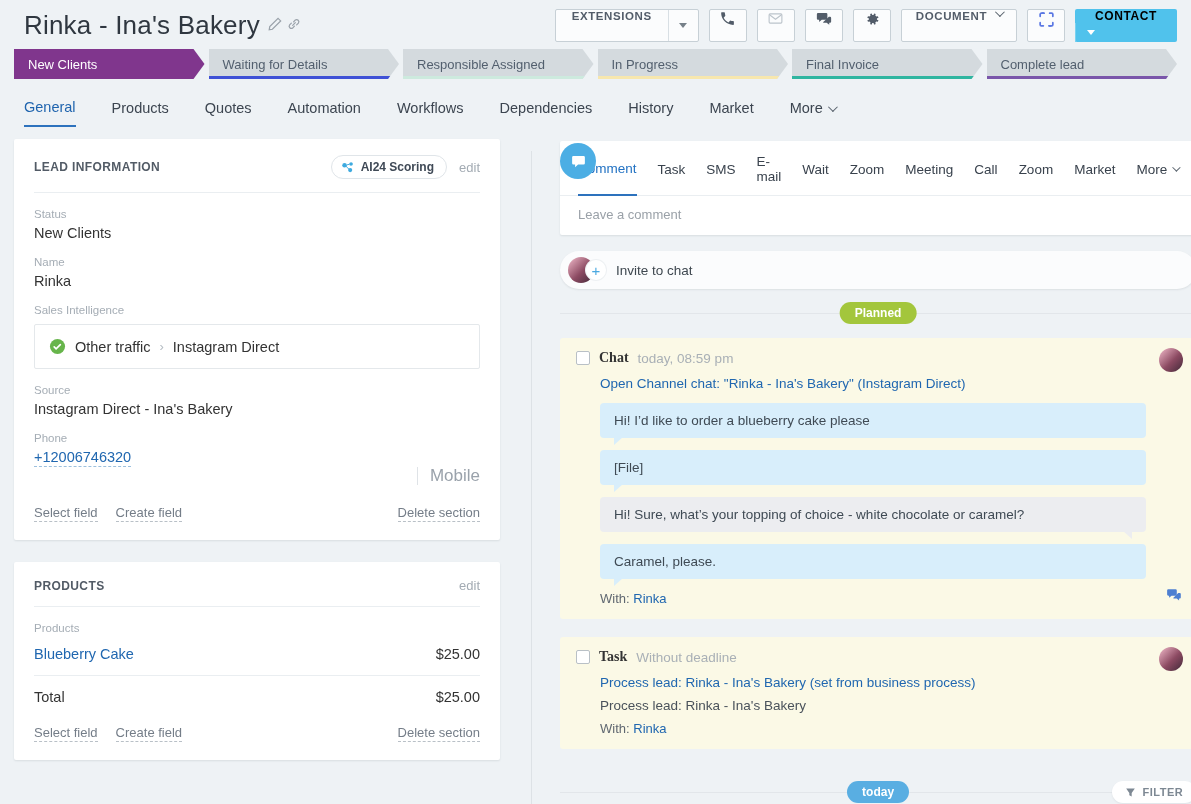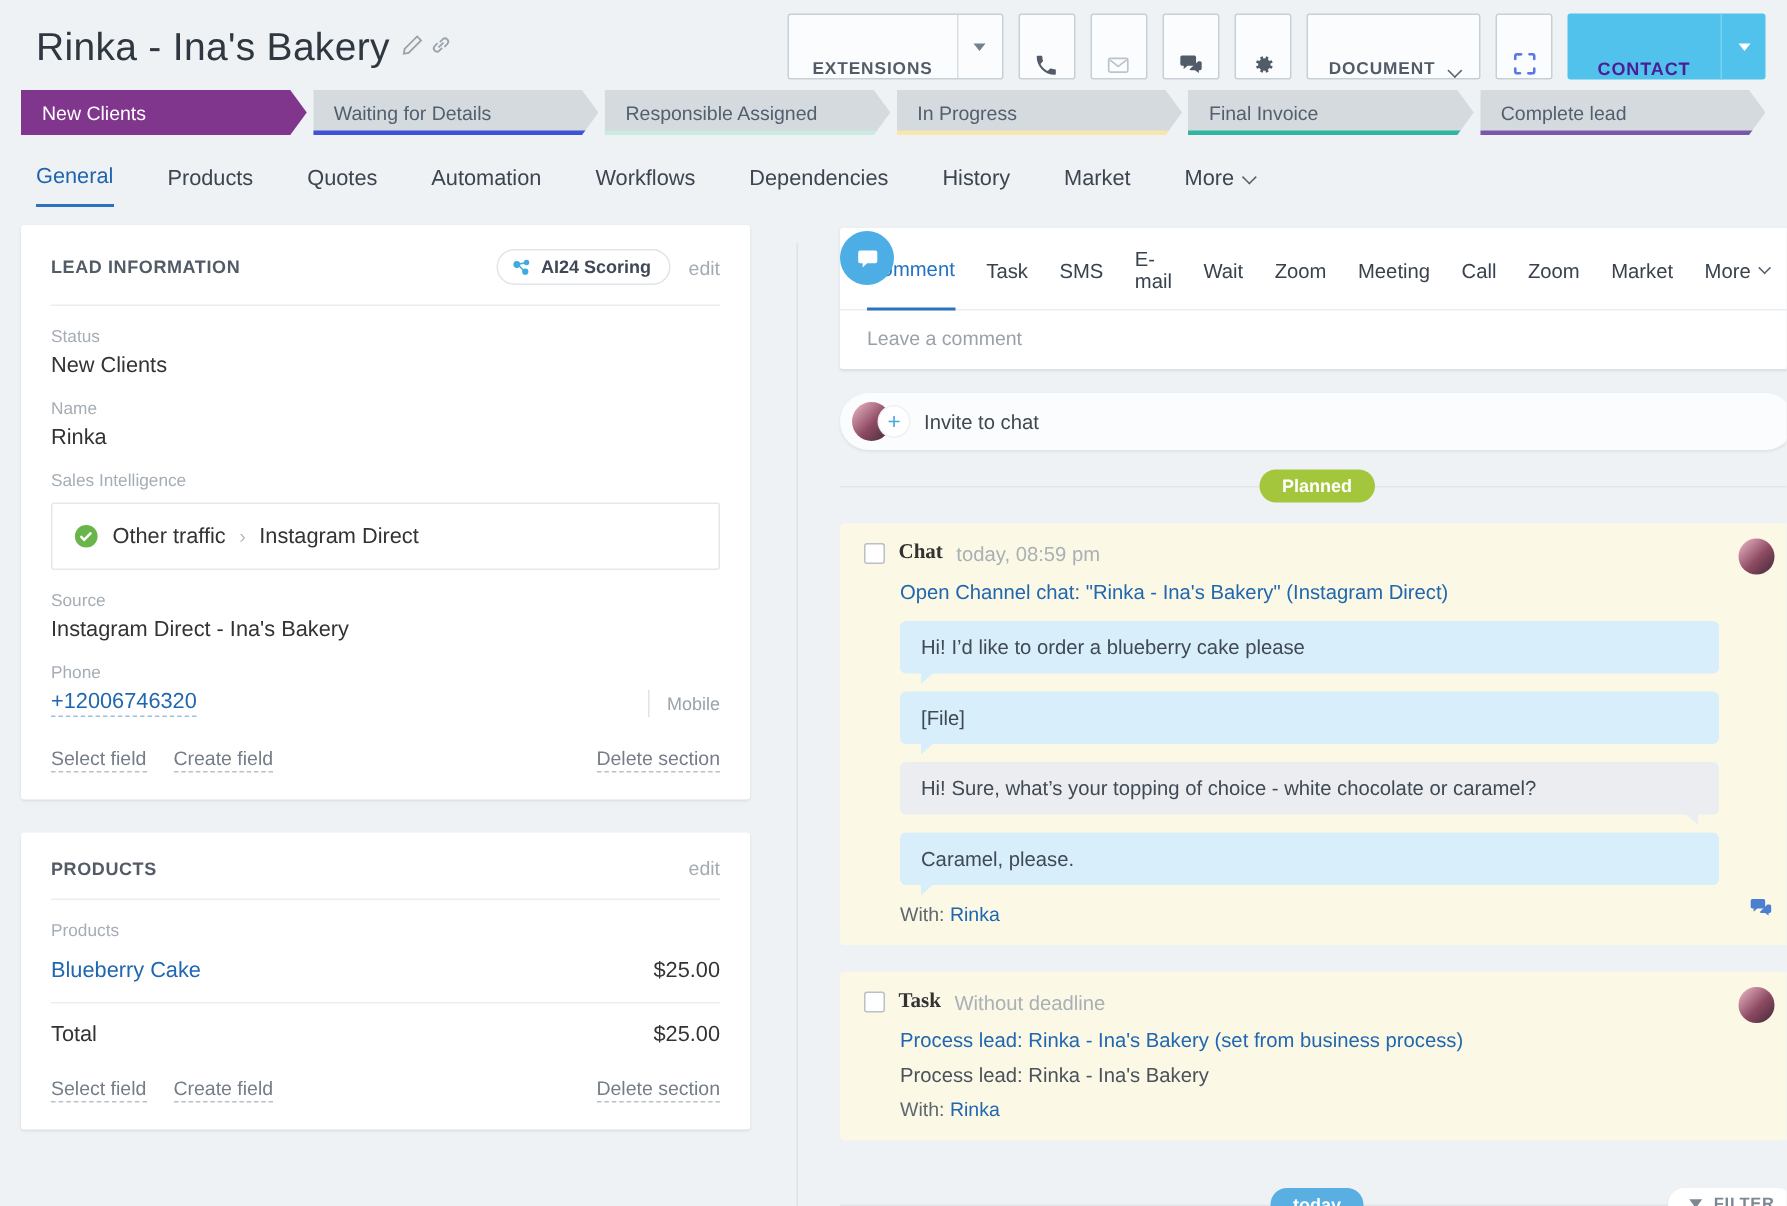--- a/index.html
+++ b/index.html
@@ -5,29 +5,29 @@
   * { margin:0; padding:0; box-sizing:border-box; }
   html,body { width:1191px; height:804px; overflow:hidden; }
   body { background:#eef2f5; font-family:"Liberation Sans",sans-serif; color:#333; }
 
   
   .header { display:flex; align-items:center; justify-content:space-between; padding:9px 14px 7px 24px; }
   .title-wrap { display:flex; align-items:center; gap:8px; }
   .page-title { font-size:26px; font-weight:400; color:#2f3740; letter-spacing:.2px; }
   .title-icons { display:flex; gap:5px; color:#9aa2aa; font-size:14px; }
   .toolbar { display:flex; align-items:center; gap:10px; }
-  .btn { background:#fbfcfd; border:1px solid #c7d0d6; border-radius:2px; height:44px; display:flex; align-items:flex-end; color:#525c69; cursor:pointer; }
+  .btn { background:#fbfcfd; border:1px solid #c7d0d6; border-radius:2px; height:33px; display:flex; align-items:flex-start; color:#525c69; cursor:pointer; }
   .btn-split { padding:0; }
   .btn-split .lbl { padding:0 16px; font-size:11.5px; font-weight:bold; letter-spacing:.6px; }
   .btn-split .caret { width:30px; height:100%; display:flex; align-items:center; justify-content:center; border-left:1px solid #d8dfe4; }
   .caret-tri { width:0; height:0; border-left:4px solid transparent; border-right:4px solid transparent; border-top:5px solid #768089; }
   .btn-icon { width:38px; justify-content:center; }
   .btn-icon svg { display:block; }
   .doc-btn { padding:0 14px; gap:8px; font-size:11.5px; font-weight:bold; letter-spacing:.6px; }
-  .contact-btn { background:#50c2ec; border:none; color:#4c1d95; }
+  .contact-btn { background:#50c2ec; border:none; color:#000000;flex-direction:column; }
   .contact-btn .lbl { padding:0 20px; }
   .contact-btn .caret { border-left:1px solid #79d2f1; }
   .contact-btn .caret-tri { border-top-color:#fff; }
 
   
   .stages { display:flex; gap:4px; padding:0 14px; height:30px; }
   .stage { flex:1; display:flex; align-items:center; padding-left:14px; font-size:13px; color:#525f6e; background:#d4dade; position:relative;
            clip-path:polygon(0 0, calc(100% - 11px) 0, 100% 50%, calc(100% - 11px) 100%, 0 100%); cursor:pointer; }
   .stage .under { position:absolute; left:0; right:0; bottom:0; height:3px; }
   .stage-active { background:#80368d; color:#fff; }
@@ -50,21 +50,21 @@
   .ai-badge { display:flex; align-items:center; gap:6px; border:1px solid #e0e5e9; border-radius:14px; padding:4px 12px 4px 9px; font-size:12px; font-weight:bold; color:#3f4956; cursor:pointer; background:#fff; }
   .edit-link { font-size:13px; color:#a3abb3; cursor:pointer; }
   .card-divider { border-bottom:1px solid #eaeef1; margin:13px 0 0; }
   .field { margin-top:15px; }
   .f-label { font-size:11.5px; color:#a5adb5; }
   .f-value { font-size:14.5px; color:#333; margin-top:5px; }
   .si-box { margin-top:8px; border:1px solid #e4e8eb; border-radius:2px; padding:13px 14px; display:flex; align-items:center; gap:9px; font-size:14.5px; color:#333; }
   .si-sep { color:#b6bdc4; font-size:13px; }
   .phone-row { display:flex; align-items:flex-start; }
   .phone-link { font-size:14.5px; color:#2067b0; border-bottom:1px dashed #9cc0de; padding-bottom:1px; cursor:pointer; }
-  .phone-type { margin-left:auto; color:#9aa2ab; font-size:12px; border-left:1px solid #dfe3e7; padding-left:12px; line-height:18px; }
+  .phone-type { margin-left:auto; color:#9aa2ab; font-size:17px; border-left:1px solid #dfe3e7; padding-left:12px; line-height:18px;margin-top:18px; }
   .amount { margin-top:6px; color:#414d59; }
   .amount .cur { font-size:20px; vertical-align:6px; color:#55606b; }
   .amount .val { font-size:37px; font-weight:400; letter-spacing:.5px; }
   .card-foot { display:flex; gap:18px; margin-top:20px; font-size:13px; color:#747d88; }
   .dashed-link { border-bottom:1px dashed #b9c0c7; padding-bottom:1px; cursor:pointer; }
   .foot-right { margin-left:auto; }
   .prod-row { display:flex; margin-top:12px; padding-bottom:13px; font-size:14.5px; border-bottom:1px solid #eaeef1; }
   .prod-name { color:#2067b0; cursor:pointer; }
   .prod-price { margin-left:auto; color:#333; }
   .total-row { display:flex; margin-top:13px; font-size:14.5px; }

